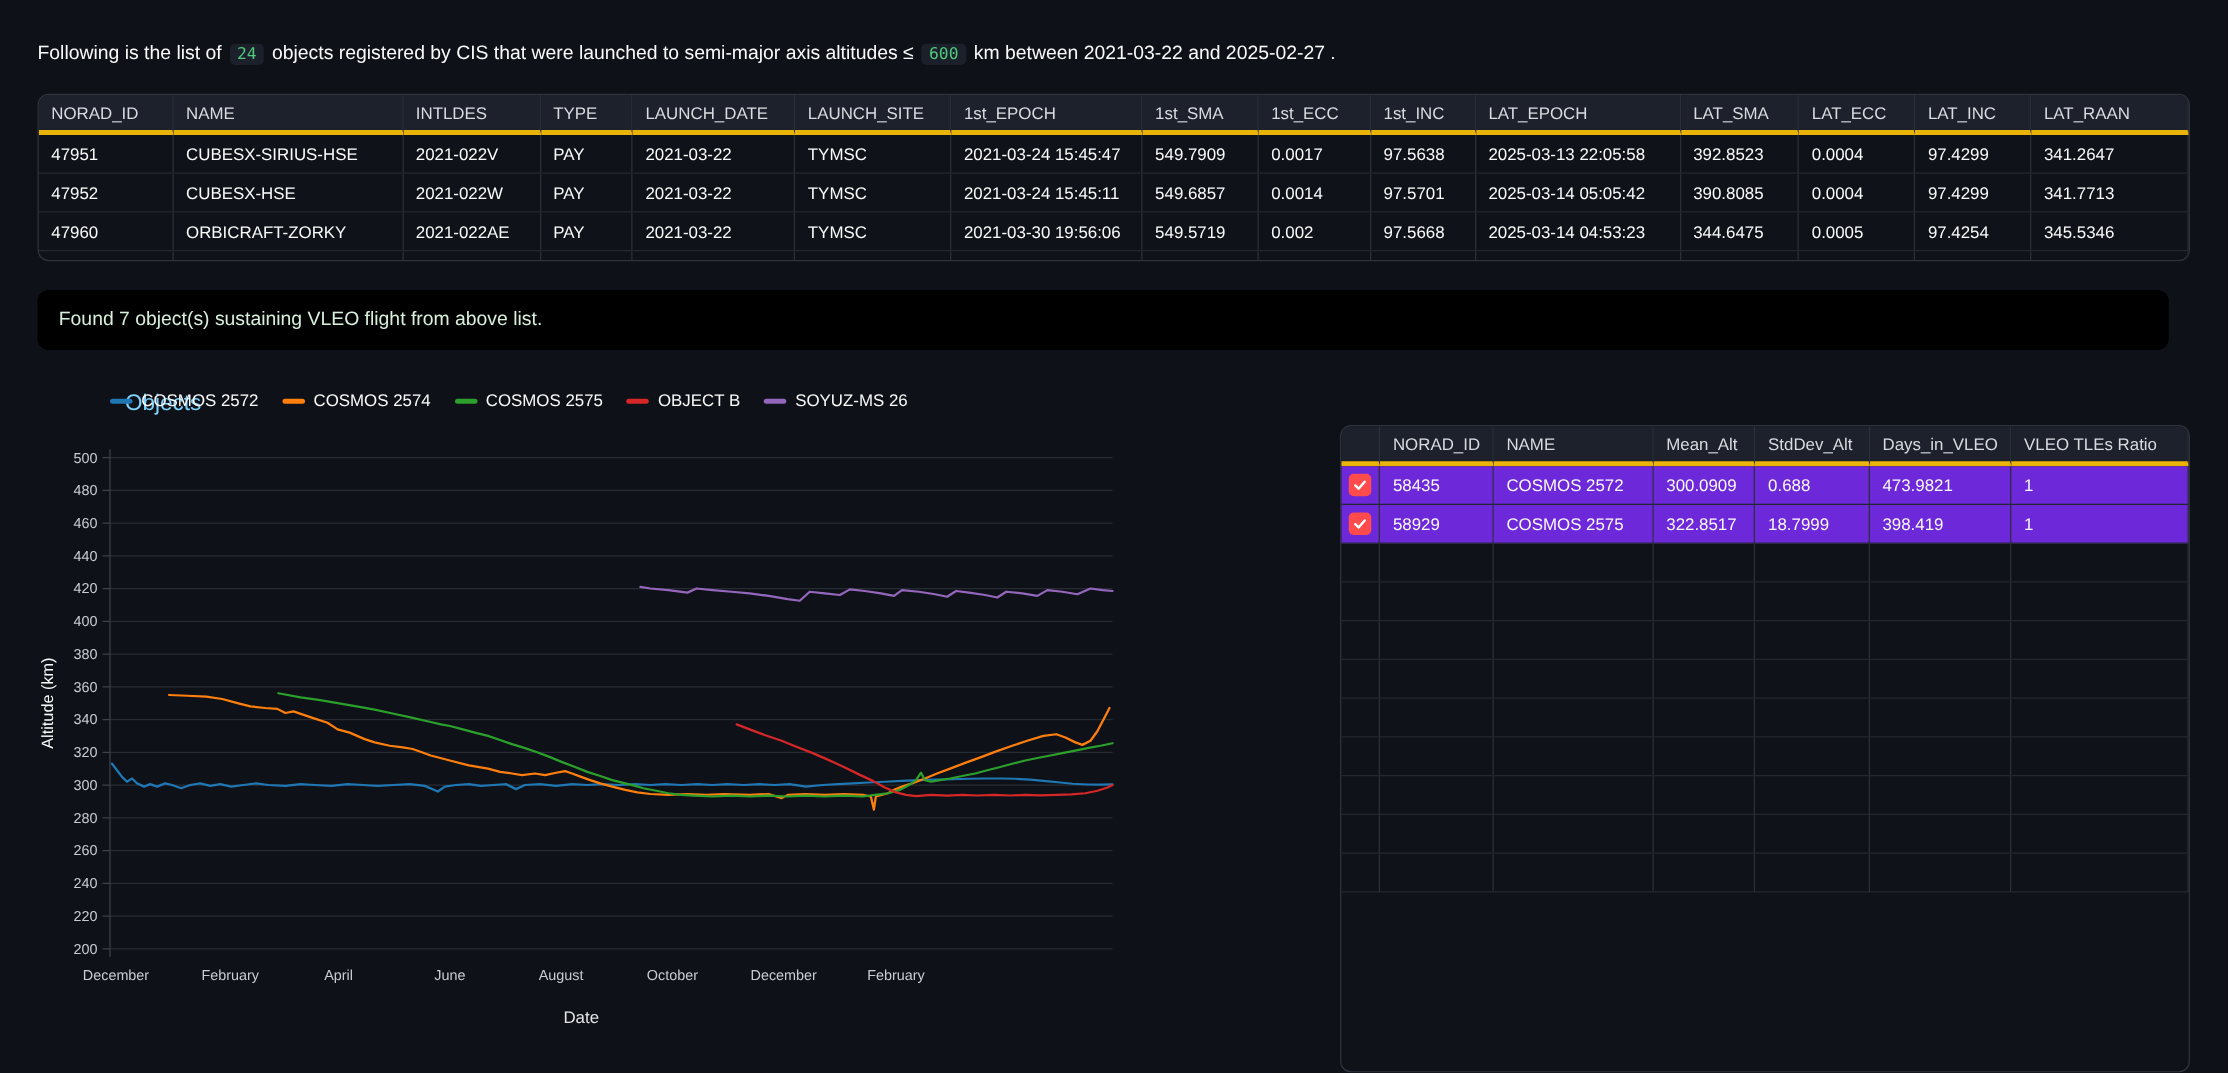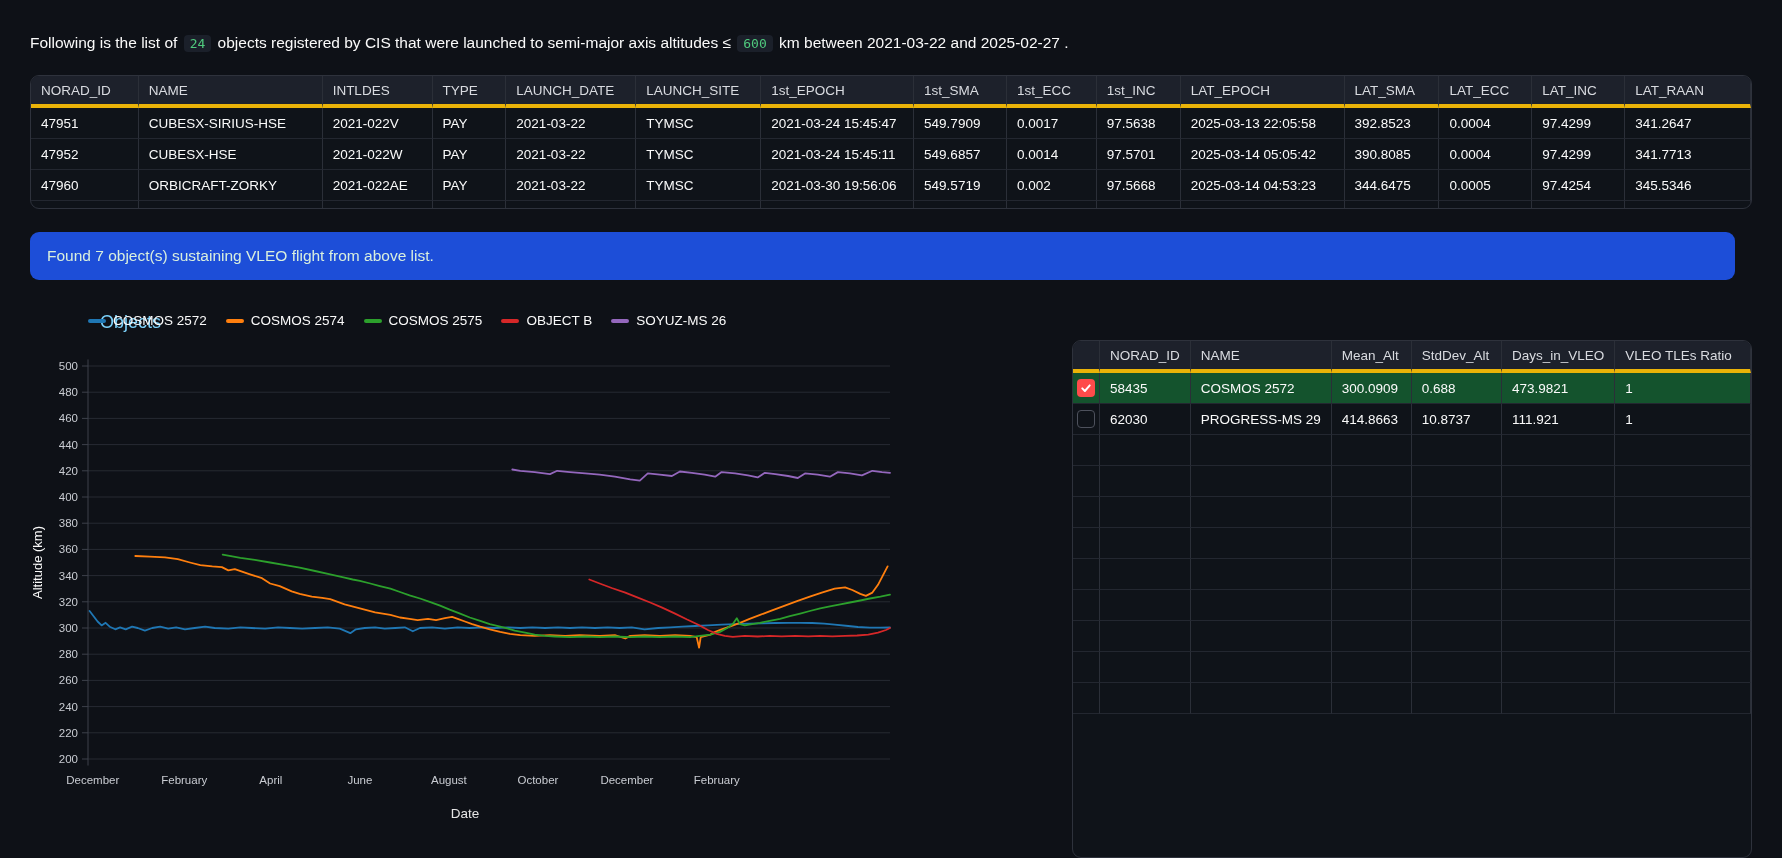--- a/index.html
+++ b/index.html
@@ -23,30 +23,30 @@
   .rtable-wrap { left:1072px; top:340px; width:680px; height:518px; }
   table { border-collapse:separate; border-spacing:0; table-layout:fixed; font-size:13.5px; }
   th, td {
     height:31px; padding:0 10px; text-align:left; vertical-align:middle;
     border-right:1px solid #2b2f38; border-bottom:1px solid #232730;
     white-space:nowrap; overflow:hidden; font-weight:400; color:#fafafa;
   }
   thead th { height:32px; background:#1d212b; color:#d9dbe0; border-bottom:4px solid #eab308; }
   td.num, th.num-h { }
   td.num { text-align:left; }
-  tr.selected td { background:#14532d; }
+  tr.selected td { background:#6d28d9; }
   td.cb-cell { padding:0; text-align:center; }
   .cbox { width:18px; height:18px; border-radius:4px; margin:0 auto; display:flex; align-items:center; justify-content:center; }
   .cbox.unchecked { border:1.5px solid #4d515c; background:transparent; }
   .cbox.checked { background:#ff4b4b; }
   .cbox svg { display:block; }
   
   .alert {
     position:absolute; left:30px; top:232px; width:1705px; height:48px;
-    background:#1d4ed8; border-radius:9px; display:flex; align-items:center;
+    background:#000000; border-radius:9px; display:flex; align-items:center;
     padding-left:17px; font-size:15.5px; color:#d9efdd;
   }
   
   .legend-title { position:absolute; left:100px; top:312px; font-size:18px; color:#7dd3fc; }
   .legend { position:absolute; left:88px; top:313px; display:flex; gap:19px; align-items:center; }
   .legend-item { display:flex; align-items:center; gap:7px; cursor:pointer; }
   .legend-swatch { width:18px; height:4px; border-radius:2px; display:inline-block; }
   .legend-label { font-size:13.5px; color:#fafafa; }
   #chart-svg { position:absolute; left:30px; top:336px; }
   .xaxis-title { position:absolute; left:30px; top:806px; width:870px; text-align:center; font-size:13.5px; color:#e5e5e5; }
@@ -298,29 +298,33 @@
               </svg>
             </div>
           </td>
           <td class="">58435</td>
           <td class="">COSMOS 2572</td>
           <td class="num">300.0909</td>
           <td class="num">0.688</td>
           <td class="num">473.9821</td>
           <td class="num">1</td>
         </tr>
-        <tr class="">
+        <tr class="selected">
           <td class="cb-cell">
-            <div class="cbox unchecked"></div>
+            <div class="cbox checked">
+              <svg width="12" height="12" viewBox="0 0 16 16">
+                <path d="M3 8.5 L6.5 12 L13 4.5" stroke="#ffffff" stroke-width="2.6" fill="none" stroke-linecap="round" stroke-linejoin="round"></path>
+              </svg>
+            </div>
           </td>
-          <td class="">62030</td>
-          <td class="">PROGRESS-MS 29</td>
-          <td class="num">414.8663</td>
-          <td class="num">10.8737</td>
-          <td class="num">111.921</td>
+          <td class="">58929</td>
+          <td class="">COSMOS 2575</td>
+          <td class="num">322.8517</td>
+          <td class="num">18.7999</td>
+          <td class="num">398.419</td>
           <td class="num">1</td>
         </tr>
         <tr>
           <td></td>
           <td></td>
           <td></td>
           <td></td>
           <td></td>
           <td></td>
           <td></td>

